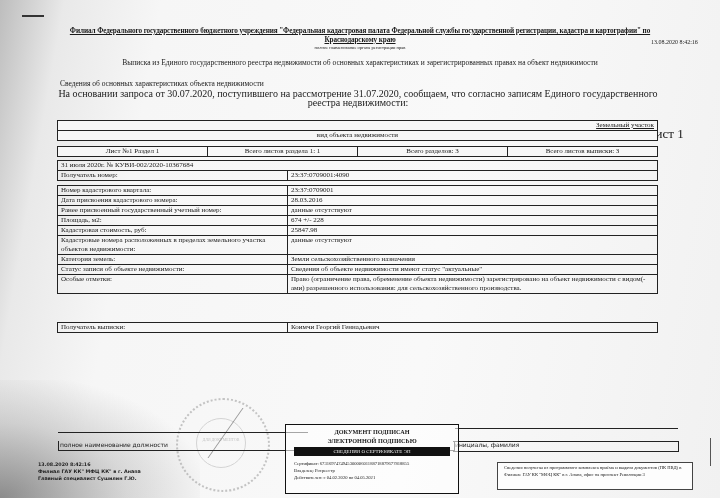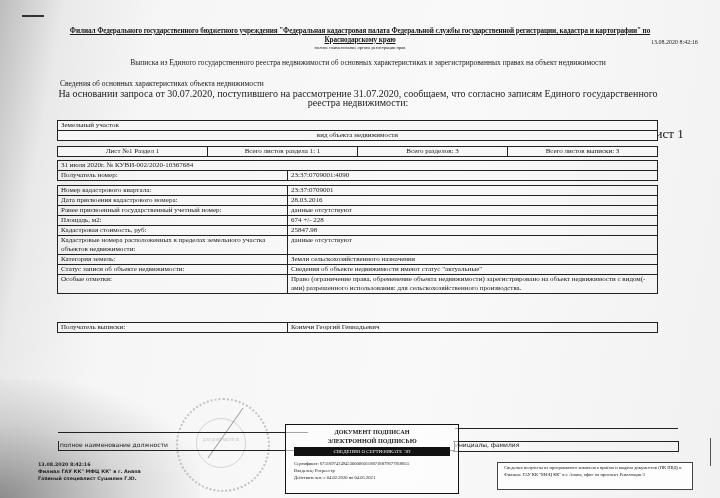--- a/index.html
+++ b/index.html
@@ -7,21 +7,21 @@
     width:720px; height:498px; overflow:hidden; position:relative;
     background: linear-gradient(100deg, #bdbdbd 0%, #e9e9e9 8%, #f6f6f6 20%, #f9f9f9 60%, #f1f1f1 100%);
     font-family: "Liberation Serif", serif; color:#1a1a1a;
   }
   .shadow-bl { position:absolute; left:0; top:380px; width:200px; height:118px;
     background: radial-gradient(ellipse at 0% 100%, rgba(60,60,60,0.55) 0%, rgba(120,120,120,0.25) 45%, rgba(255,255,255,0) 75%); }
   .dash { position:absolute; left:22px; top:15px; width:22px; height:2px; background:#333; }
   .org { position:absolute; left:60px; top:27px; width:600px; text-align:center; font-size:7.2px; line-height:9px; text-decoration:underline; font-weight:bold; letter-spacing:-0.1px; }
   .org-caption { position:absolute; left:60px; top:45px; width:600px; text-align:center; font-size:4.5px; }
   .top-date { position:absolute; left:651px; top:39px; font-size:6px; }
-  .extract-title { position:absolute; left:68px; top:58px; width:600px; text-align:center; font-size:7.5px; }
+  .extract-title { position:absolute; left:60px; top:58px; width:600px; text-align:center; font-size:7.5px; }
   .section-title { position:absolute; left:60px; top:79px; width:600px; text-align:left; font-size:7.5px; }
   .basis { position:absolute; left:58px; top:89px; width:600px; font-size:10px; line-height:9px;text-align:center; }
   .sheet-ref { position:absolute; left:597px; top:126px; font-size:13px; }
   table { border-collapse:collapse; font-size:7px; }
   td { border:1px solid #222; padding:0 3px; height:9px; line-height:9px; white-space:nowrap; }
   .box { position:absolute; left:57px; width:601px; }
   .hdr td { text-align:center; background:#f7f7f7; }
   .main td.k { width:223px; }
   .main td.v { white-space:normal; }
   .stamp { position:absolute; left:176px; top:398px; width:90px; height:90px; border-radius:50%;
@@ -53,21 +53,21 @@
 <div class="org-caption">полное наименование органа регистрации прав</div>
 <div class="top-date">13.08.2020 8:42:16</div>
 <div class="extract-title">Выписка из Единого государственного реестра недвижимости об основных характеристиках и зарегистрированных правах на объект недвижимости</div>
 <div class="section-title">Сведения об основных характеристиках объекта недвижимости</div>
 <div class="basis">На основании запроса от 30.07.2020, поступившего на рассмотрение 31.07.2020, сообщаем, что согласно записям Единого государственного реестра недвижимости:</div>
 <div class="sheet-ref">Раздел 1 Лист 1</div>
 
 <table class="box hdr" style="top:120px;">
   <tbody>
       <tr>
-        <td style="text-align:left;">Земельный участок</td>
+        <td style="text-align:right;text-decoration:underline;">Земельный участок</td>
       </tr>
   <tr>
         <td style="text-align:center;">вид объекта недвижимости</td>
       </tr>
 </tbody>
   </table>
 
 <table class="box hdr" style="top:146px; table-layout:fixed;">
   <tbody>
       <tr>

